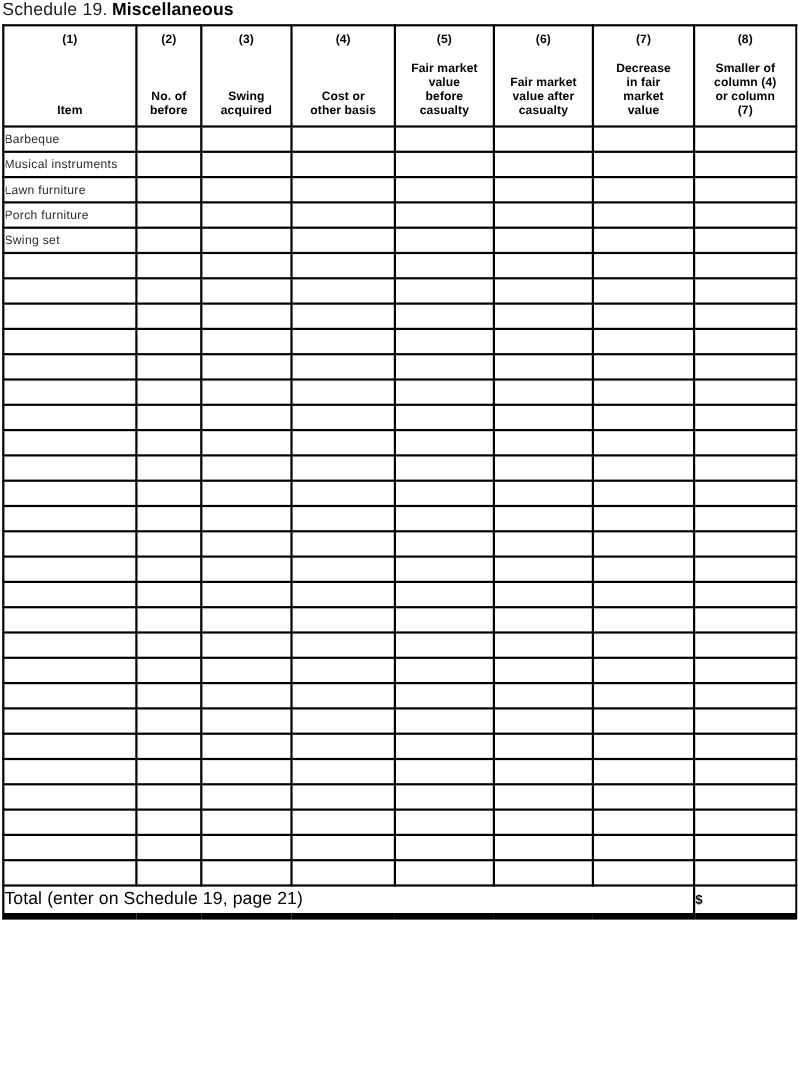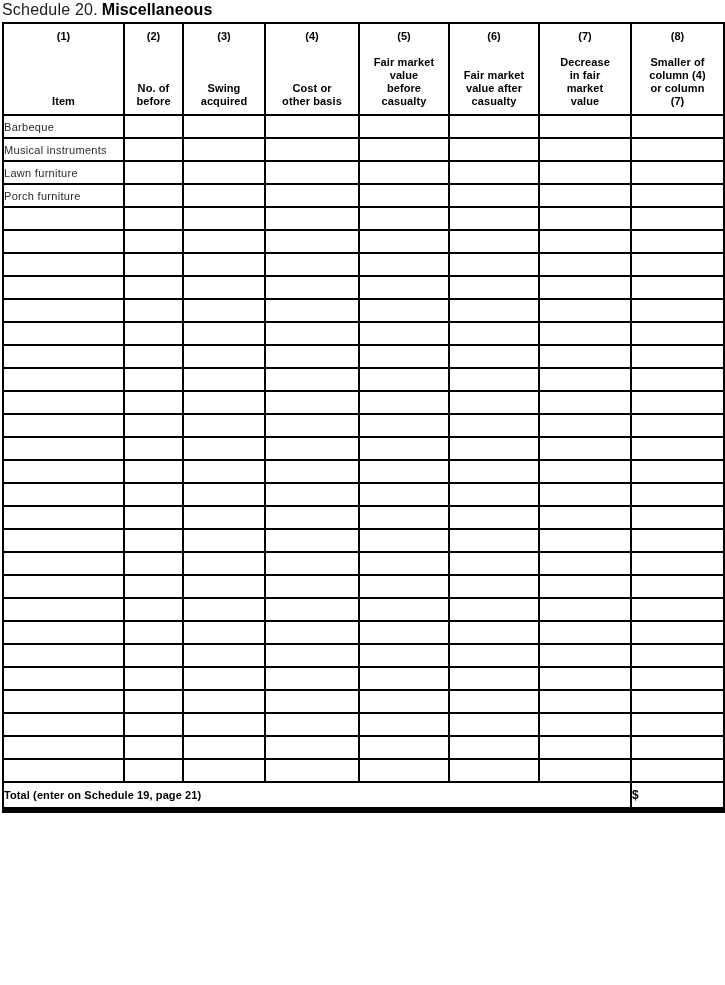--- a/index.html
+++ b/index.html
@@ -72,47 +72,48 @@
     height: 21px;
     font-size: 11px;
     vertical-align: middle;
   }
   td.item-cell {
     padding: 0 2px 2px 5px;
     color: #2a2a2a;
     letter-spacing: 0.3px;
     font-weight: normal;
     white-space: nowrap;
+    border-radius: 11px;
   }
   
   tr.total-row td {
     height: 24px;
     border-bottom: 6px solid #000;
     vertical-align: middle;
   }
   td.total-label {
-    font-size: 11px;
-    font-weight: bold;
+    font-size: 16px;
+    font-weight: normal;
     padding-left: 4px;
     letter-spacing: 0.1px;
     white-space: nowrap;
   }
   td.total-amount {
     font-size: 12px;
     font-weight: bold;
     padding-left: 5px;
   }
 </style>
 </head>
 <body>
 
 <div class="page">
 
   <div class="title">
-    <span>Schedule 20.</span><span class="schedule-name">Miscellaneous</span>
+    <span>Schedule 19.</span><span class="schedule-name">Miscellaneous</span>
   </div>
 
   <table class="schedule">
     <colgroup id="colgroup">
         <col style="width: 121px;">
         <col style="width: 59px;">
         <col style="width: 82px;">
         <col style="width: 94px;">
         <col style="width: 90px;">
         <col style="width: 90px;">
@@ -220,20 +221,30 @@
           <td class="cell item-cell">Porch furniture</td>
           <td class="cell"></td>
           <td class="cell"></td>
           <td class="cell"></td>
           <td class="cell"></td>
           <td class="cell"></td>
           <td class="cell"></td>
           <td class="cell"></td>
         </tr>
         <tr>
+          <td class="cell item-cell">Swing set</td>
+          <td class="cell"></td>
+          <td class="cell"></td>
+          <td class="cell"></td>
+          <td class="cell"></td>
+          <td class="cell"></td>
+          <td class="cell"></td>
+          <td class="cell"></td>
+        </tr>
+        <tr>
           <td class="cell item-cell"></td>
           <td class="cell"></td>
           <td class="cell"></td>
           <td class="cell"></td>
           <td class="cell"></td>
           <td class="cell"></td>
           <td class="cell"></td>
           <td class="cell"></td>
         </tr>
         <tr>

